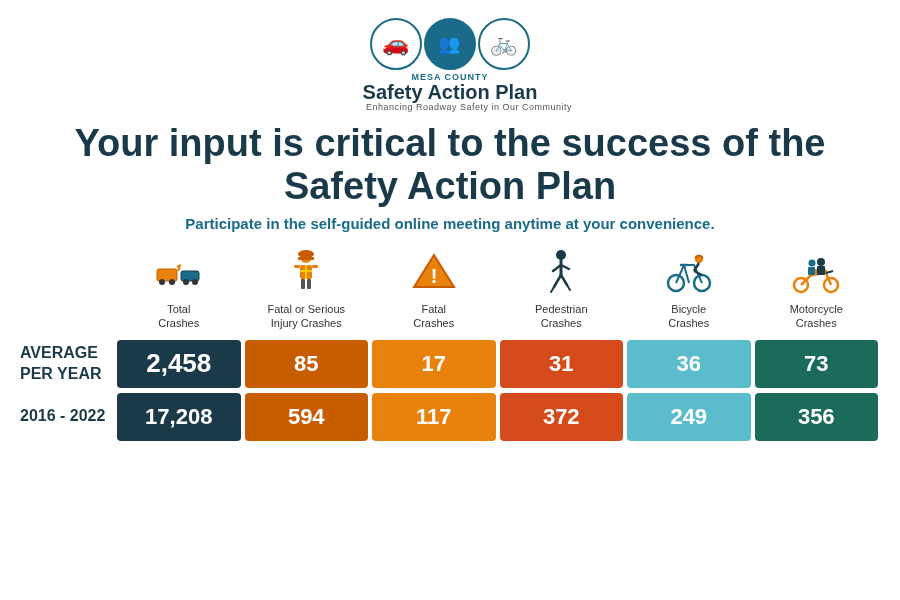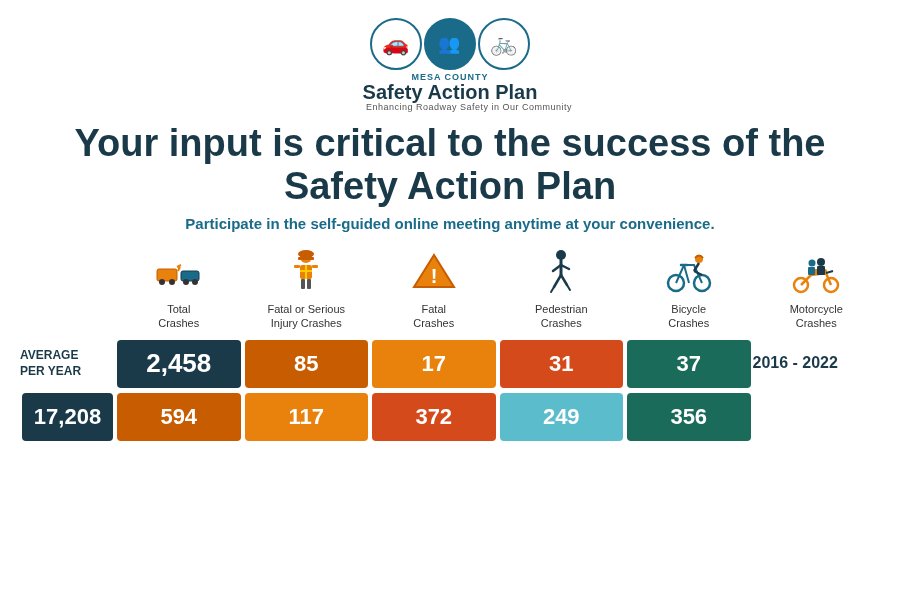--- a/index.html
+++ b/index.html
@@ -283,26 +283,27 @@
             <circle cx="30" cy="15" r="4" fill="#1a3a4a"></circle>
             <rect x="26" y="19" width="8" height="9" rx="1" fill="#1a3a4a"></rect>
 
             <circle cx="21" cy="16" r="3.5" fill="#1a6b8a"></circle>
             <rect x="17" y="20" width="7" height="8" rx="1" fill="#1a6b8a"></rect>
           </svg>
         </div>
         <div class="icon-label">Motorcycle<br>Crashes</div>
       </div>
 
-      <div class="row-label-cell" style="font-size:12px;font-weight:900;color:#1a3a4a;line-height:1.3;padding-right:6px;">AVERAGE<br>PER YEAR</div>
+      <div class="row-label-cell" style="font-size:16px;font-weight:900;color:#1a3a4a;line-height:1.3;padding-right:6px;">AVERAGE<br>PER YEAR</div>
       <div class="data-cell cell-dark-navy" style="font-size:26px;">2,458</div>
       <div class="data-cell cell-dark-orange">85</div>
       <div class="data-cell cell-orange">17</div>
       <div class="data-cell cell-red-orange">31</div>
-      <div class="data-cell cell-dark-teal">37</div>
+      <div class="data-cell cell-light-blue">36</div>
+      <div class="data-cell cell-dark-teal">73</div>
 
       <div class="row-label-cell" style="font-size:16px;font-weight:900;color:#1a3a4a;line-height:1.3;padding-right:6px;">2016 - 2022</div>
       <div class="data-cell cell-dark-navy" style="font-size:22px;">17,208</div>
       <div class="data-cell cell-dark-orange">594</div>
       <div class="data-cell cell-orange">117</div>
       <div class="data-cell cell-red-orange">372</div>
       <div class="data-cell cell-light-blue">249</div>
       <div class="data-cell cell-dark-teal">356</div>
     </div>
   </div>

